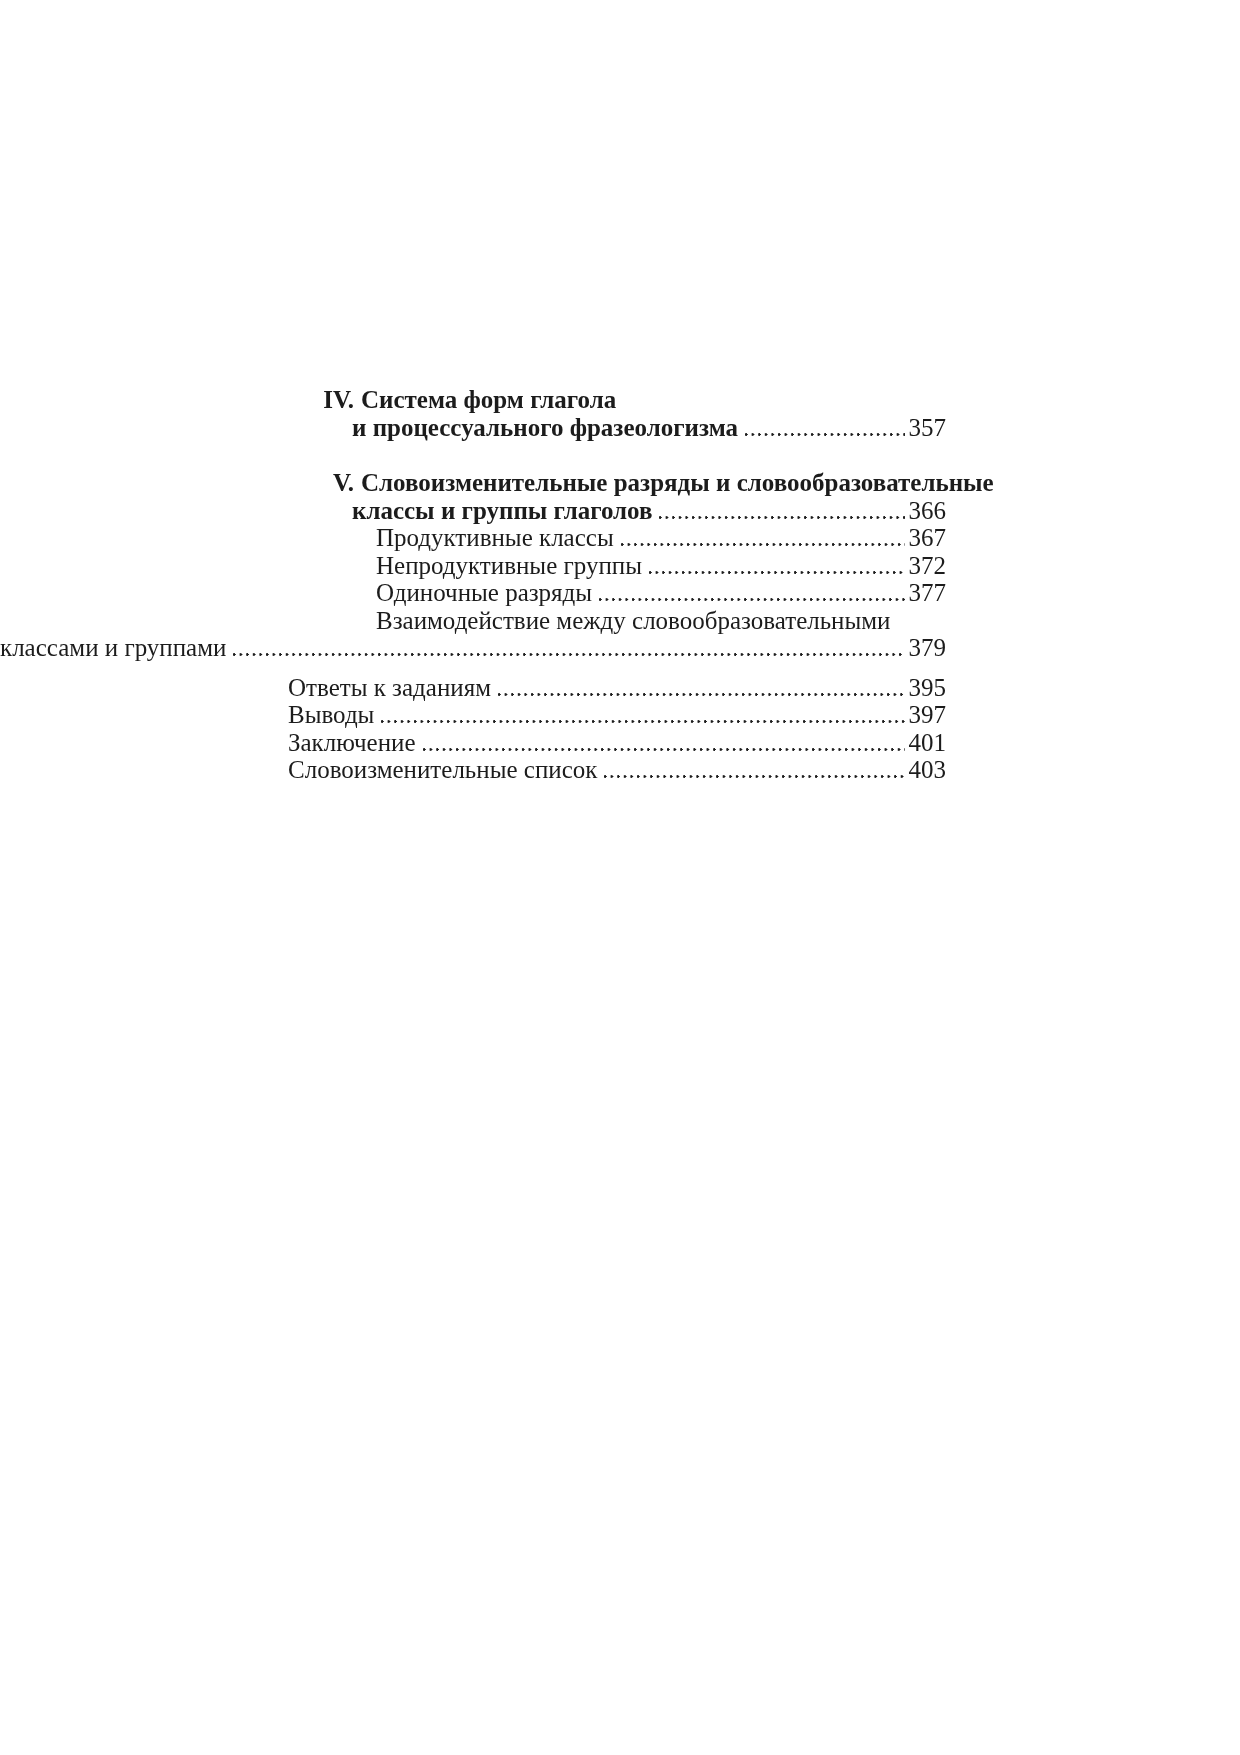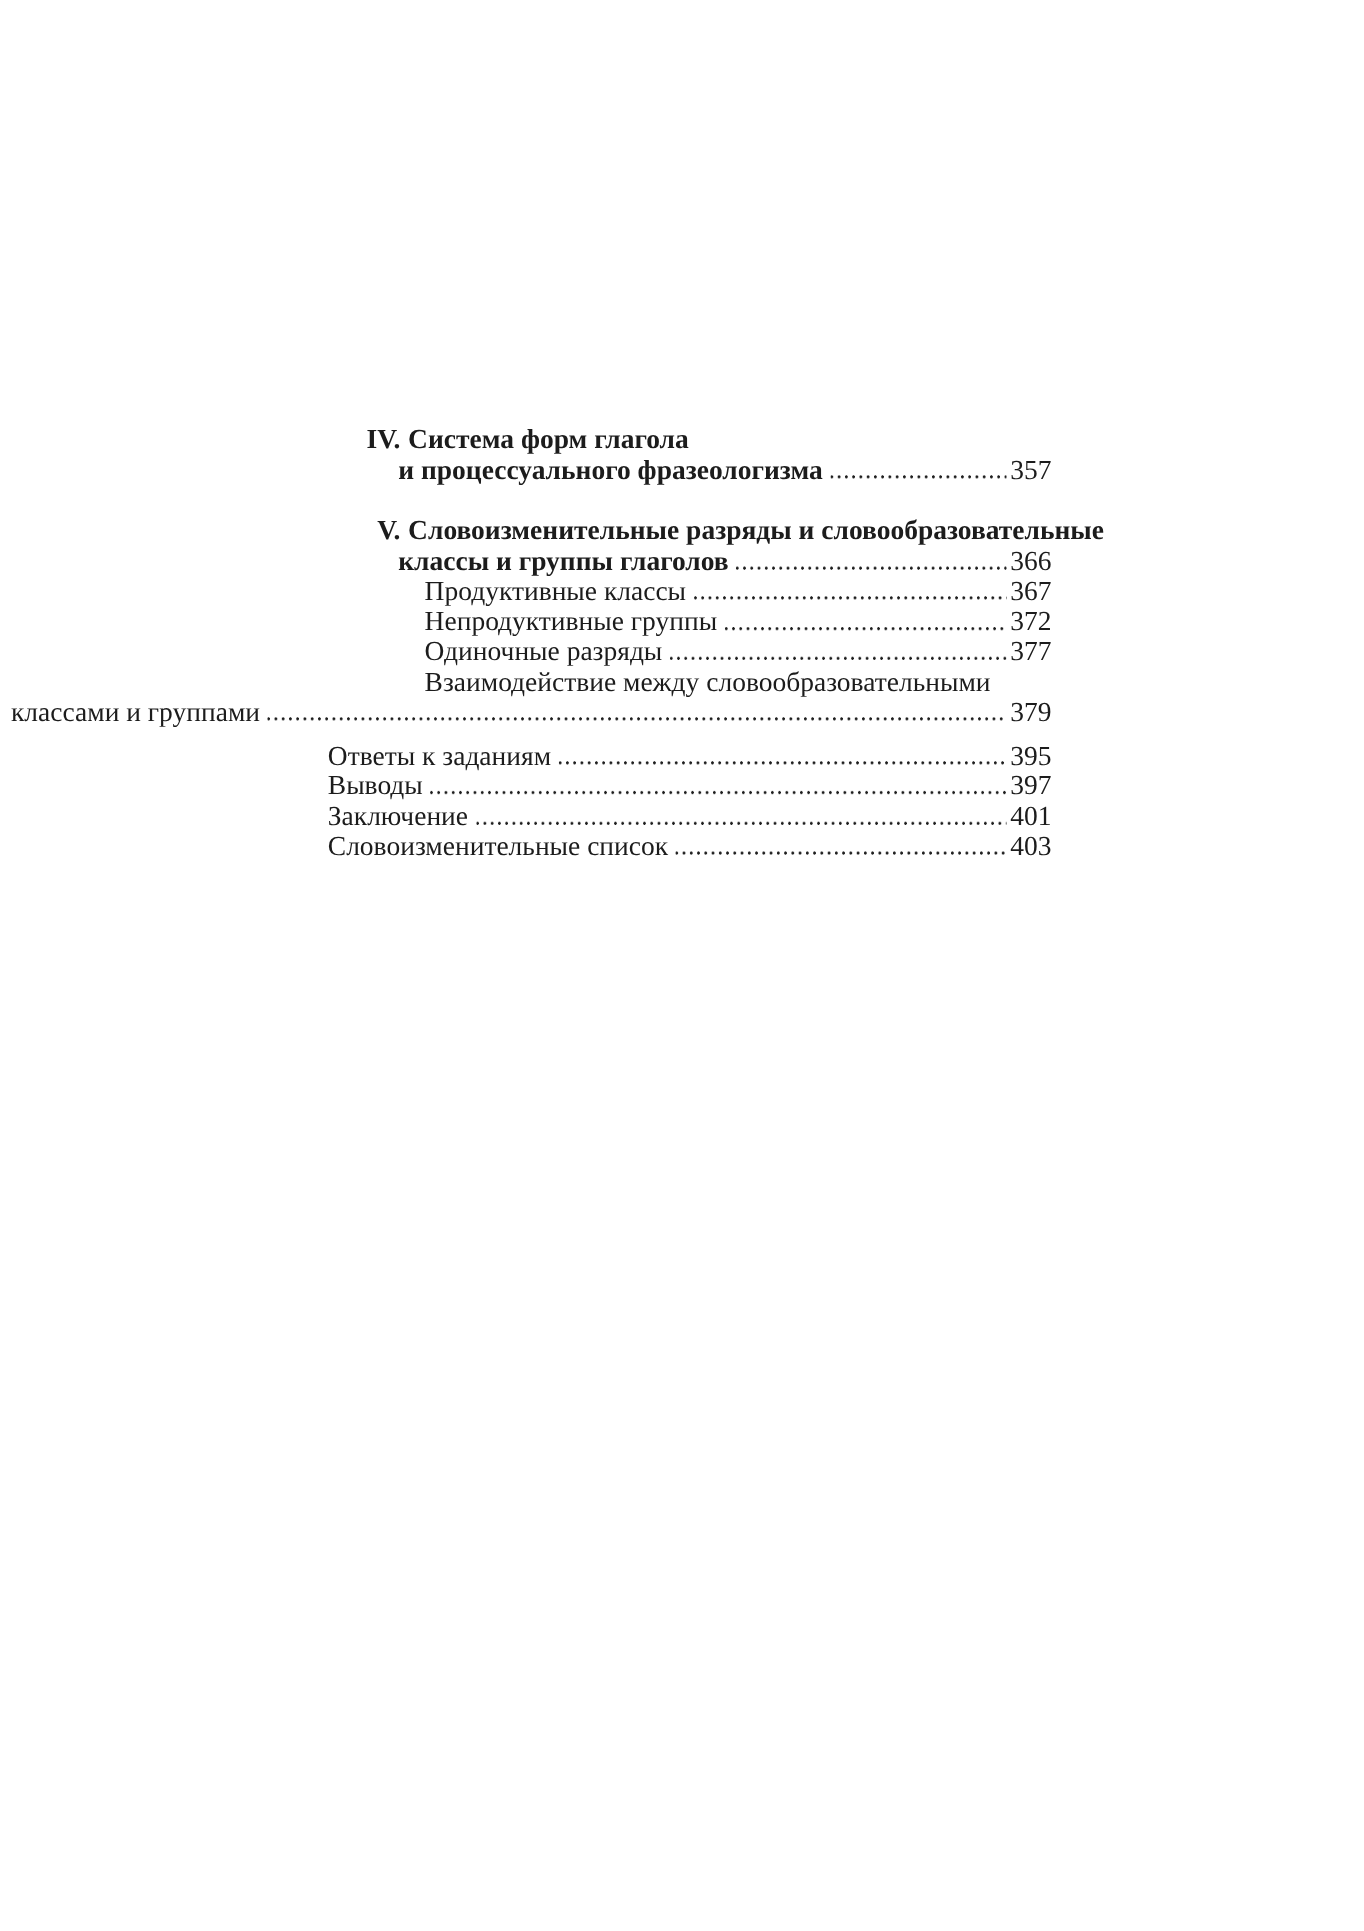--- a/index.html
+++ b/index.html
@@ -15,21 +15,21 @@
     color: #1c1c1c;
     overflow: hidden;
   }
   .page-surface {
     position: absolute;
     inset: 0;
     background: #ffffff;
   }
   .toc {
     position: absolute;
-    left: 10px;
+    left: 0;
     top: 386px;
     width: 946px;
     font-size: 25px;
     line-height: 27.5px;
   }
   .row {
     display: flex;
     align-items: baseline;
     white-space: nowrap;
   }

